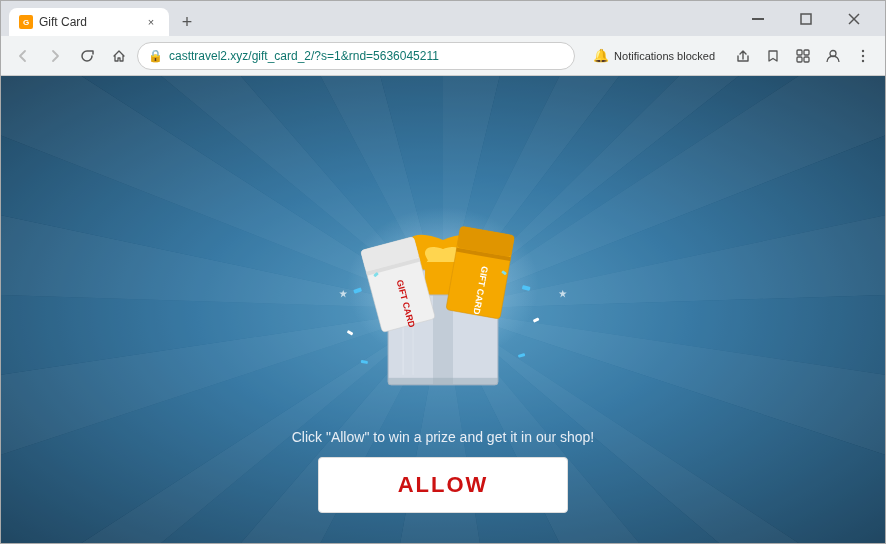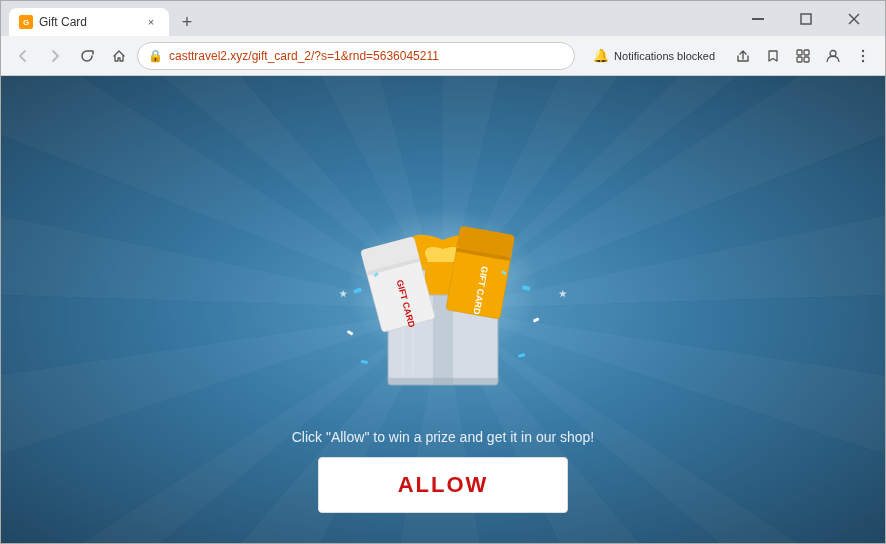--- a/index.html
+++ b/index.html
@@ -146,21 +146,21 @@
       font-size: 12px;
       color: #333;
     }
     .lock-icon {
       font-size: 12px;
       color: #666;
     }
     .address-text {
       flex: 1;
       font-size: 12px;
-      color: #c2410c;
+      color: #0f766e;
       overflow: hidden;
       text-overflow: ellipsis;
       white-space: nowrap;
     }
 
     .toolbar-actions {
       display: flex;
       align-items: center;
       gap: 2px;
       margin-left: 6px;

